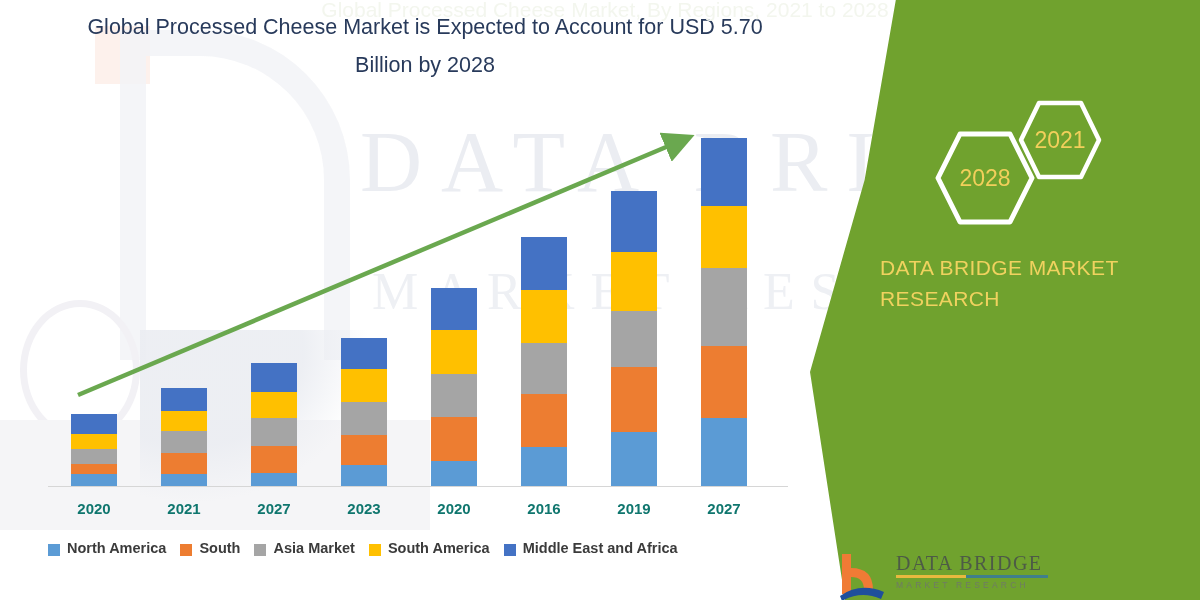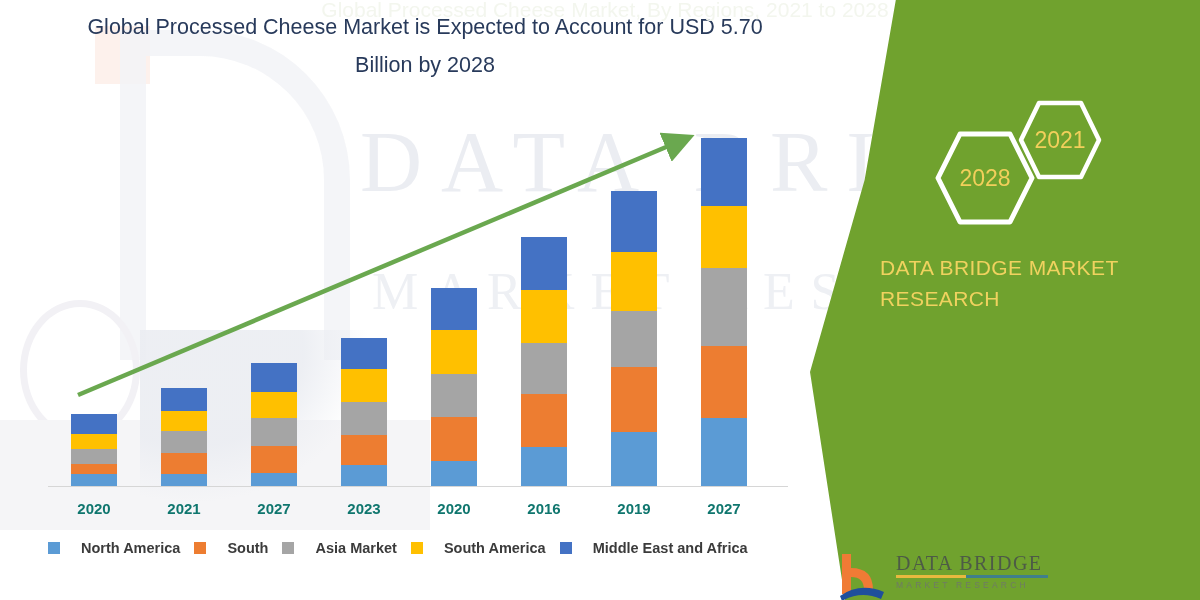--- a/index.html
+++ b/index.html
@@ -127,21 +127,21 @@
   .legend {
     position: absolute;
     left: 48px; top: 540px;
     display: flex;
     align-items: center;
     gap: 14px;
     font-size: 14.5px;
     font-weight: bold;
     color: #3b3b3b;
   }
-  .legend-item { display: flex; align-items: center; gap: 21px; }
+  .legend-item { display: flex; align-items: flex-end; gap: 7px; }
   .swatch { width: 12px; height: 12px; display: inline-block; }
 
   
   .panel {
     position: absolute;
     right: 0; top: 0;
     width: 390px; height: 600px;
     background: #70a22e;
     clip-path: polygon(22% 0, 100% 0, 100% 100%, 9% 100%, 0 62%, 14% 30%);
   }

